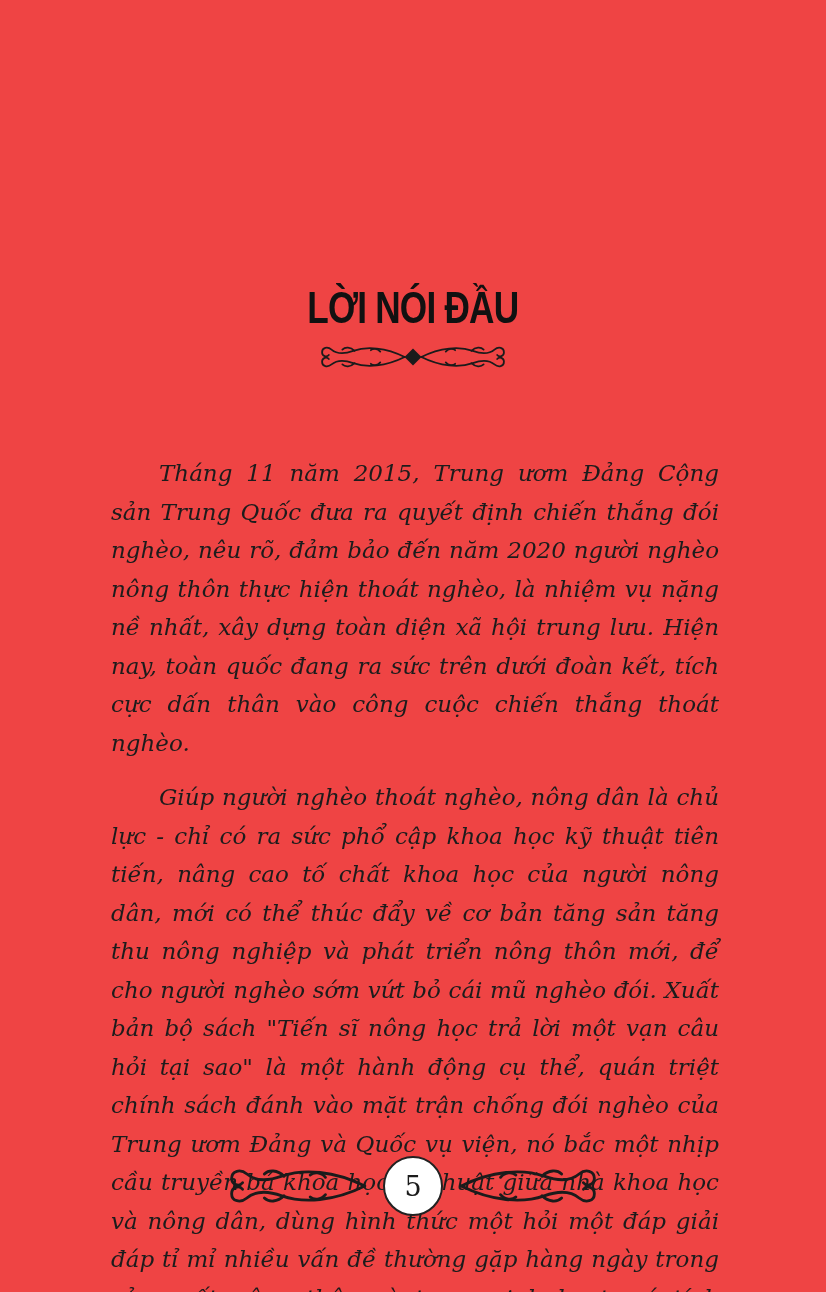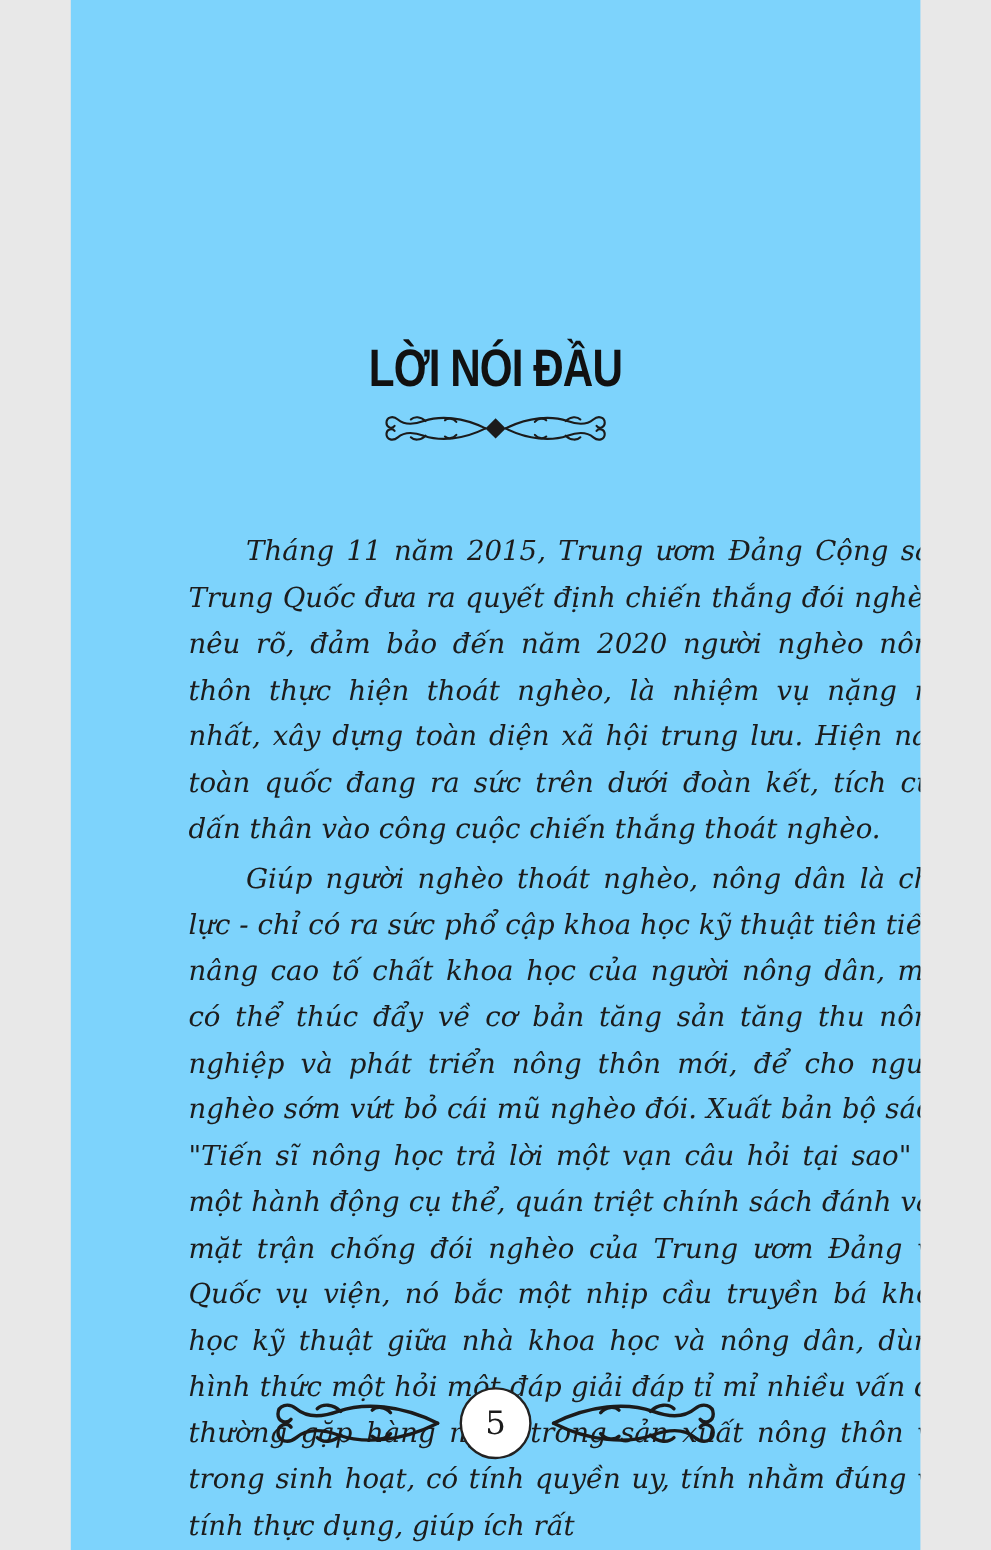--- a/index.html
+++ b/index.html
@@ -2,24 +2,24 @@
 <html><head>
 <meta charset="utf-8">
 <style>
   html, body {
     margin: 0;
     padding: 0;
     background: #e8e8e8;
   }
   .page {
     position: relative;
-    width: 708px;
+    width: 826px;
     height: 1292px;
     margin: 0 auto;
-    background: #7dd3fc;
+    background: #ef4444;
     overflow: hidden;
     color: #1c1c1c;
   }
   .title-block {
     position: absolute;
     top: 283px;
     left: 0;
     right: 0;
     text-align: center;
   }
@@ -42,21 +42,21 @@
   .divider svg {
     color: #1b1b1b;
   }
   .body {
     position: absolute;
     top: 438px;
     left: 95px;
     width: 640px;
   }
   .body p {
-    margin: 3px;
+    margin: 16px;
     text-indent: 48px;
     text-align: justify;
     font-family: "DejaVu Serif", serif;
     font-style: italic;
     font-size: 23px;
     line-height: 38.5px;
     color: #1c1c1c;
   }
   .footer {
     position: absolute;

